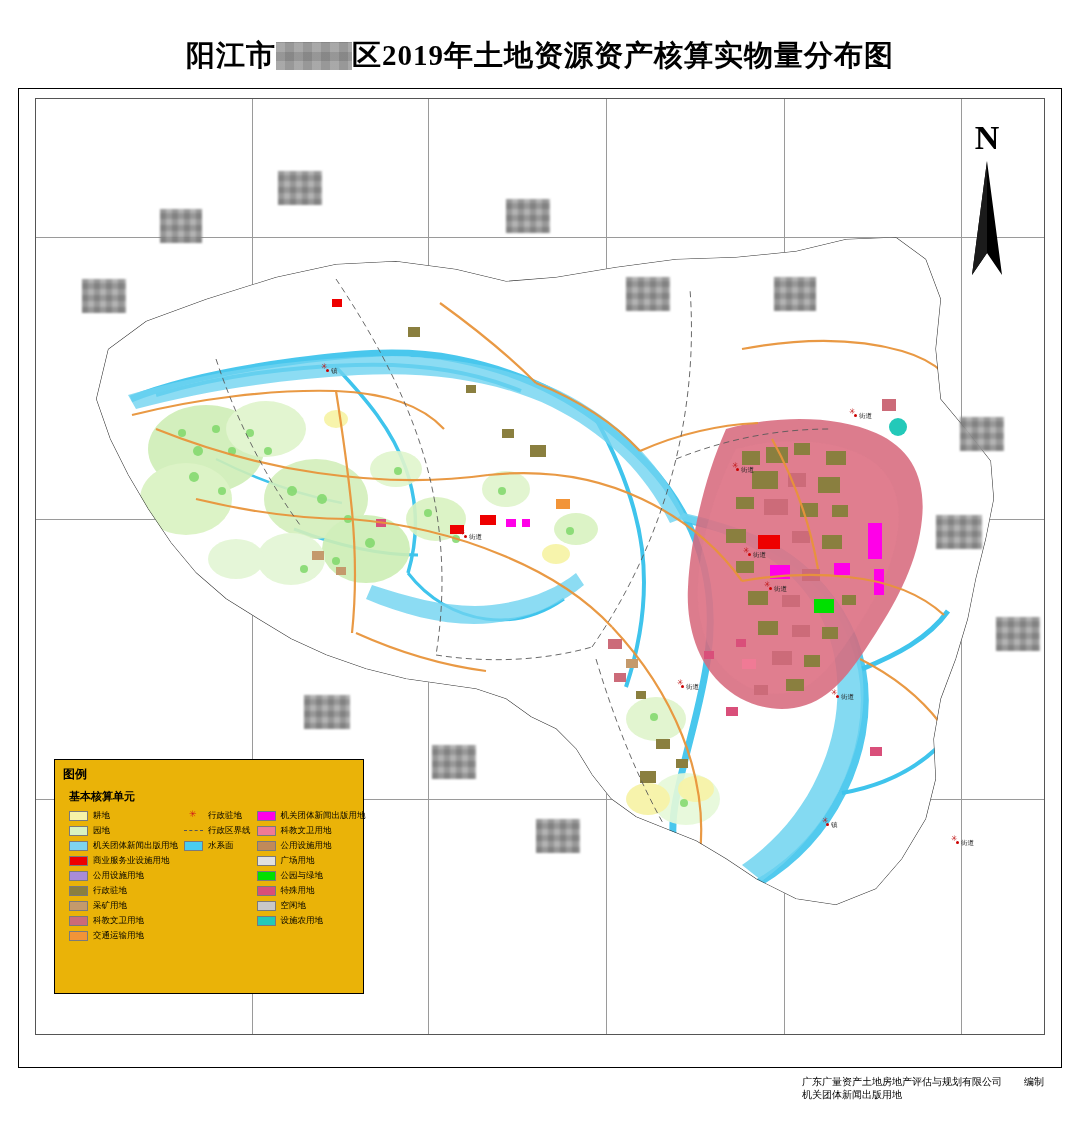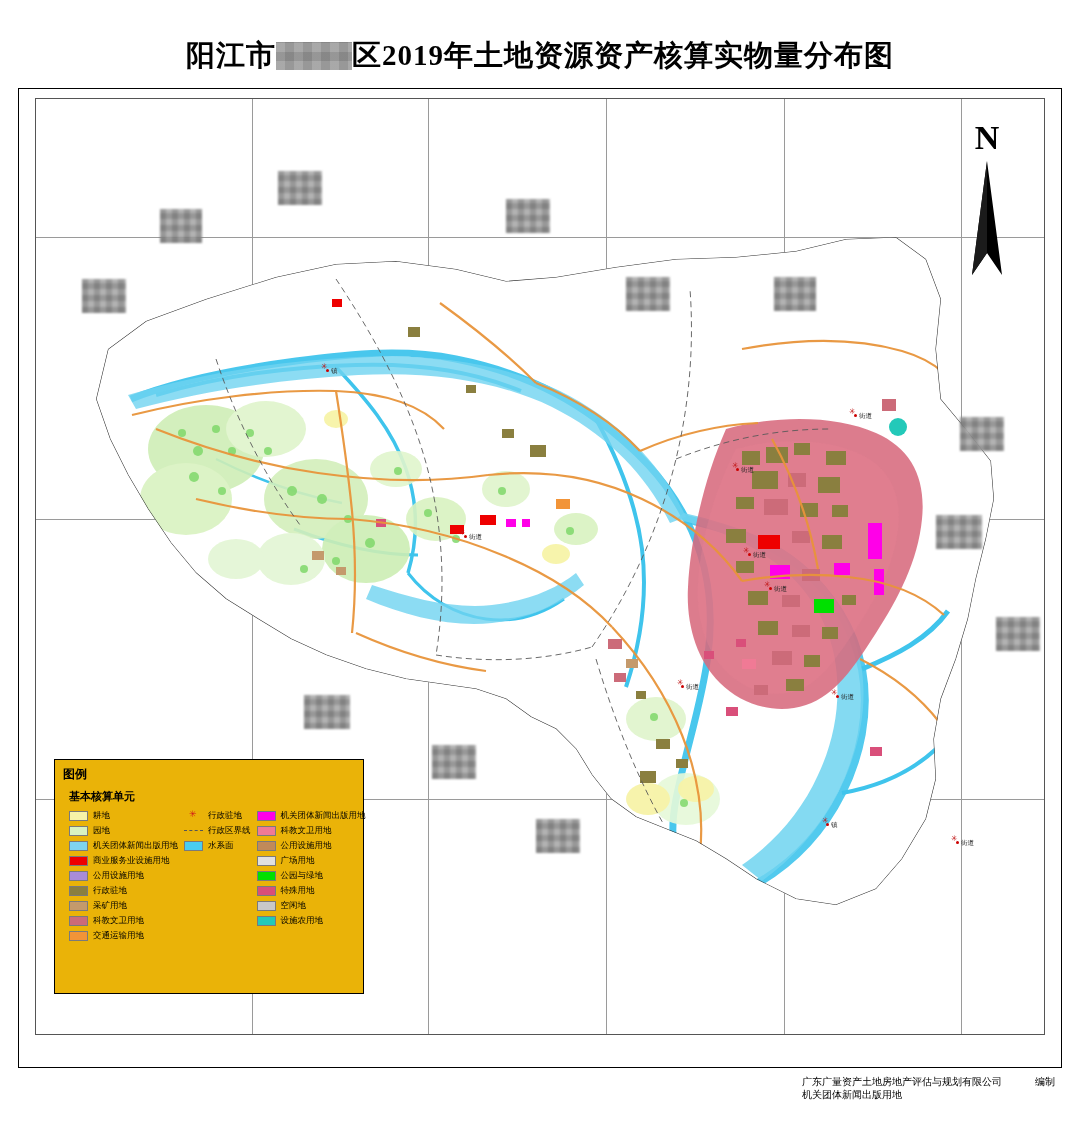--- a/index.html
+++ b/index.html
@@ -188,21 +188,21 @@
     font-size: 11px;
   }
   #footer-right {
     position: absolute;
     right: 60px; top: 0;
     text-align: left;
     line-height: 13px;
   }
   #footer-far-right {
     position: absolute;
-    right: 7px; top: 0;
+    right: 18px; top: 0;
     line-height: 13px;
     text-align: right;
   }
 
   
   .map-label {
     position: absolute;
     font-size: 6.5px;
     color: #222;
     font-family: "Liberation Sans", sans-serif;

